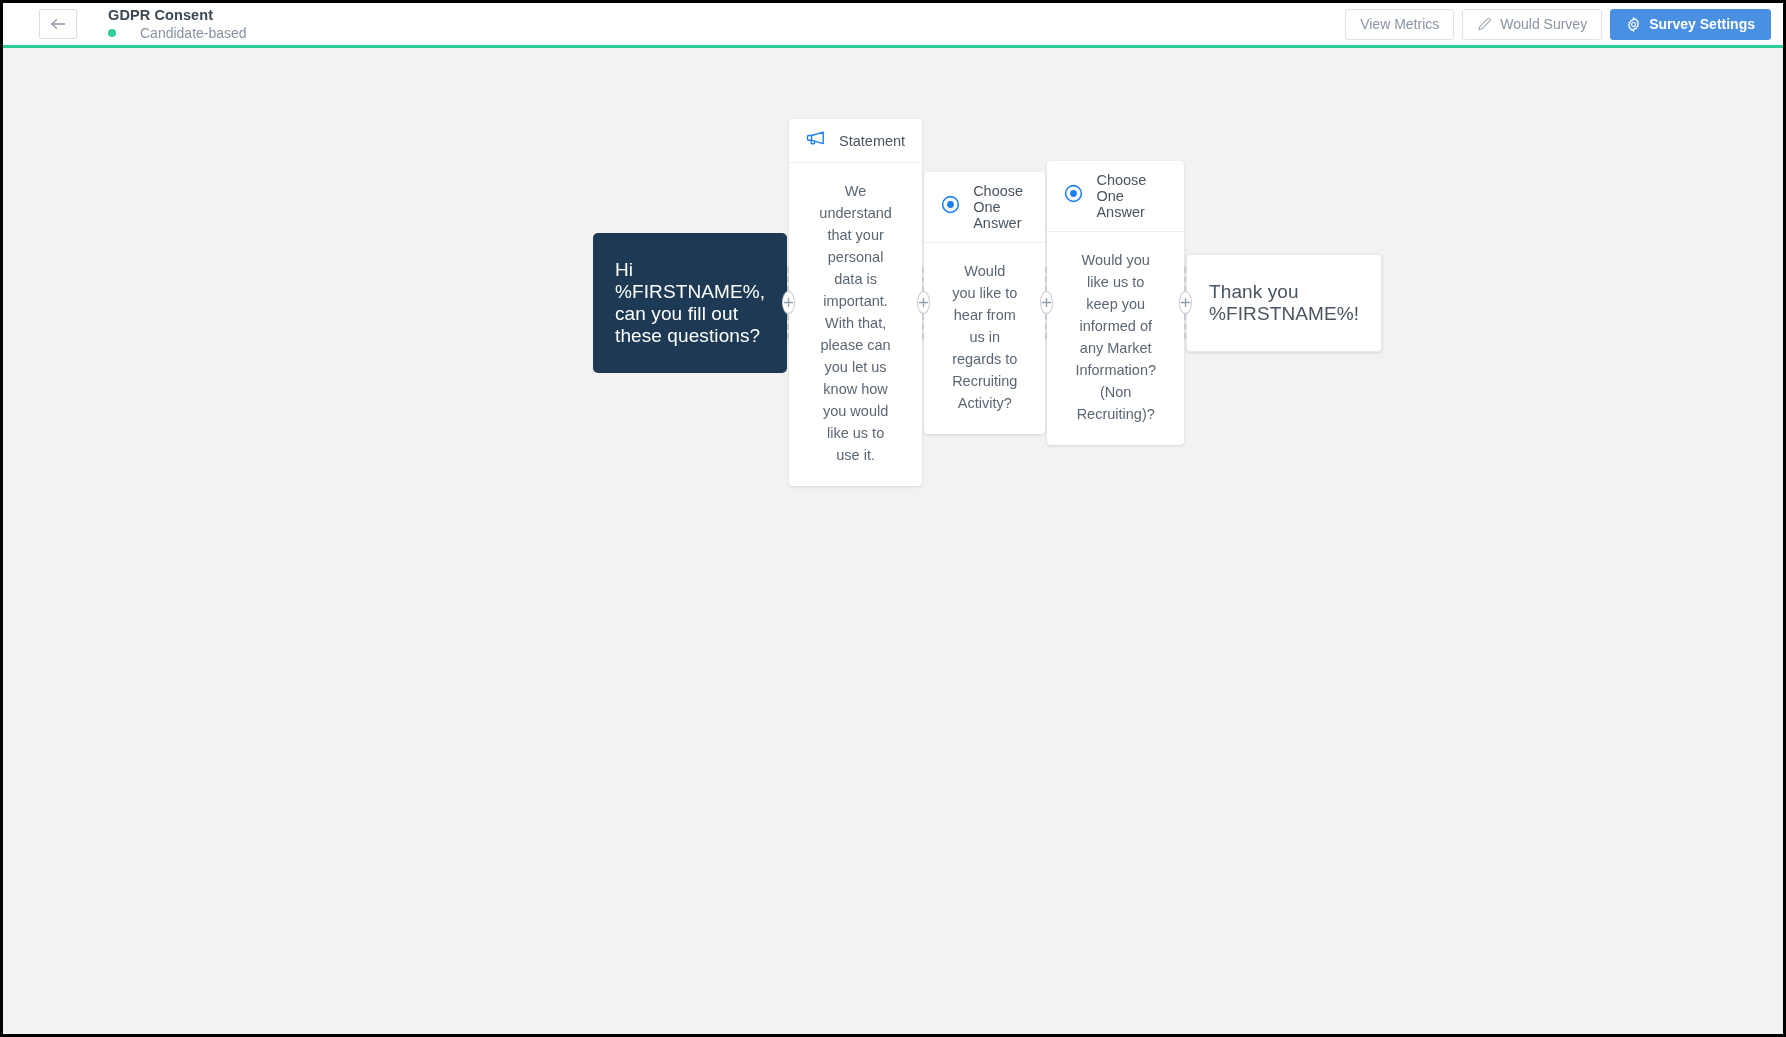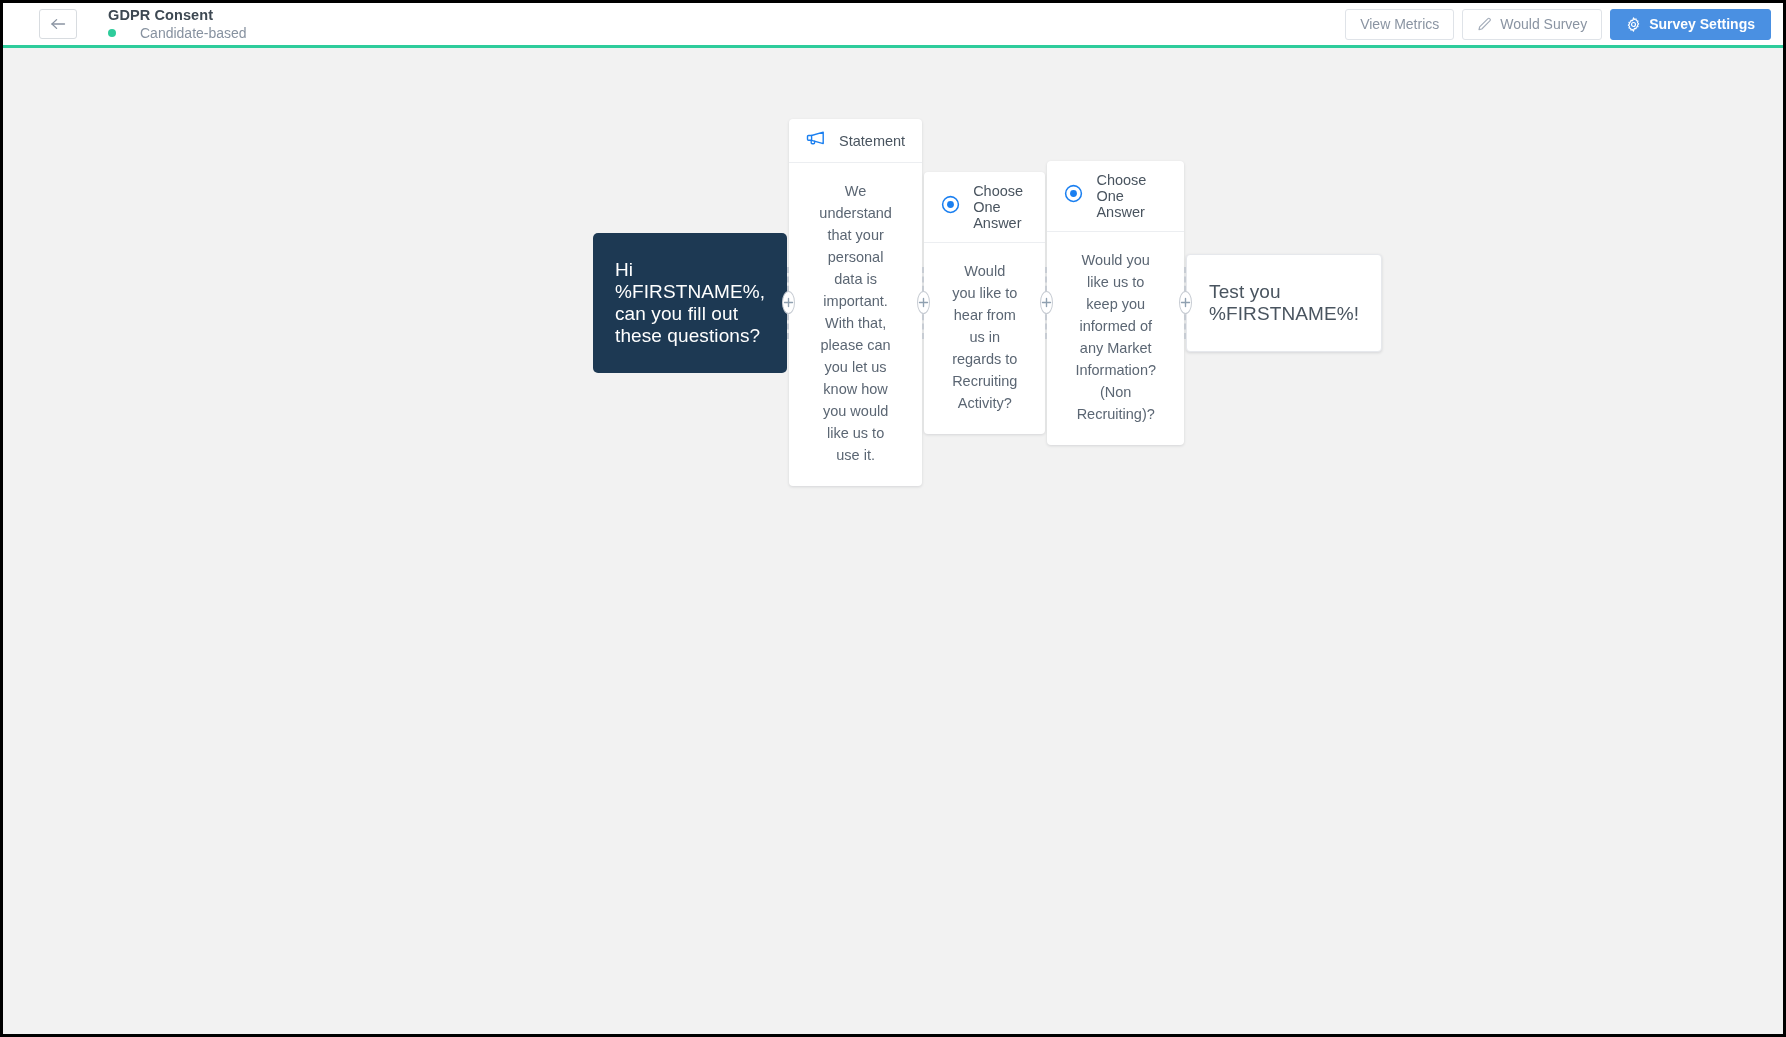--- a/index.html
+++ b/index.html
@@ -345,19 +345,19 @@
         <div class="plus-node">
           <span>
             <svg width="11" height="11" viewBox="0 0 12 12" fill="none" stroke="#8fa0b0" stroke-width="1.5" stroke-linecap="round">
               <path d="M6 1.6v8.8M1.6 6h8.8"></path>
             </svg>
           </span>
         </div>
       </div>
 
       <div class="card card-thankyou">
-        <div class="thankyou-text">Test you %FIRSTNAME%!</div>
+        <div class="thankyou-text">Thank you %FIRSTNAME%!</div>
       </div>
 
     </div>
   </div>
 
 </div>
 
 </body></html>

